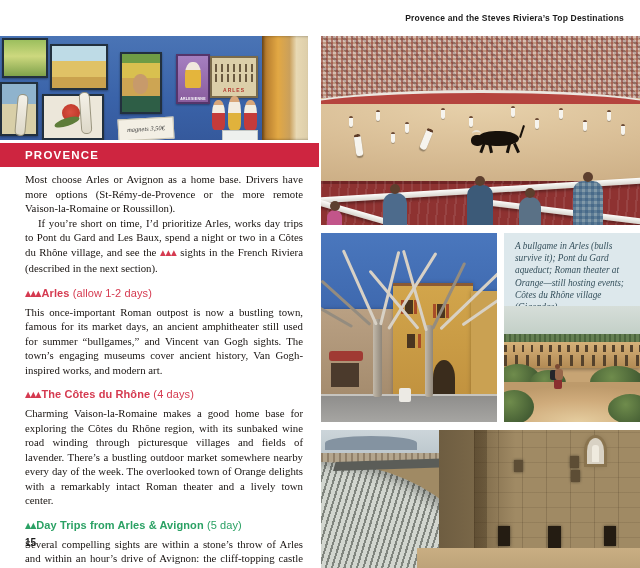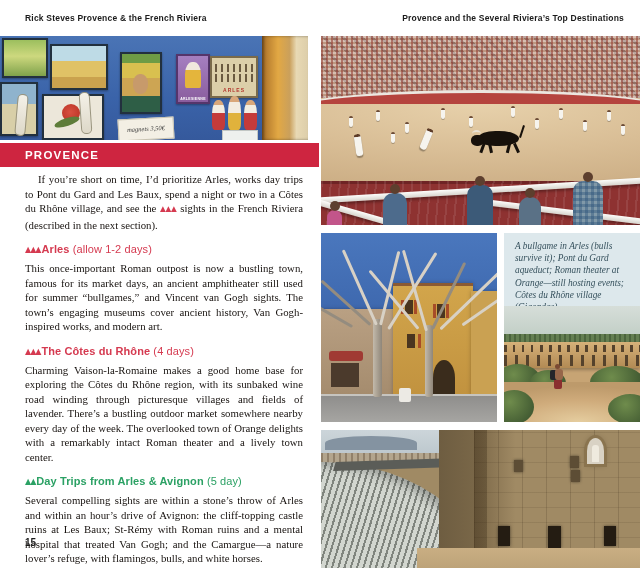--- a/index.html
+++ b/index.html
@@ -123,22 +123,21 @@
   .th-floor{right:0;bottom:0;width:70%;height:20px;background:linear-gradient(180deg,#c9ae83,#bda379);}
 
   
   .pageno{position:absolute;left:25px;top:537px;font-size:10px;font-weight:bold;color:#1b1b1b;}
 </style>
 </head>
 <body>
 
 <div class="page">
 
-  <div class="hdr hdr-l">Rick Steves Provence &amp; the French Riviera</div>
-  <div class="hdr hdr-r">Provence and the Several Riviera’s Top Destinations</div>
+  <div class="hdr hdr-r">Provence and the Steves Riviera’s Top Destinations</div>
 
   <div class="photo souvenir">
     <div class="pcard" style="left:2px;top:2px;width:42px;height:36px;background:linear-gradient(180deg,#9cbf5e 0%,#cdd87e 45%,#7fa24b 100%);"></div>
     <div class="pcard" style="left:50px;top:8px;width:54px;height:42px;background:linear-gradient(180deg,#bedbe6 0 35%,#e0c266 35% 75%,#caa24e 75%);"></div>
     <div class="pcard" style="left:0px;top:46px;width:34px;height:50px;background:linear-gradient(180deg,#8fb3cd 0 40%,#d8cfa8 40%);"></div>
     <div class="pcard" style="left:42px;top:58px;width:58px;height:42px;background:#ece7da;">
       <span style="left:18px;top:8px;width:18px;height:18px;border-radius:50%;background:radial-gradient(circle at 45% 45%,#d85040,#b52e22);"></span>
       <span style="left:10px;top:22px;width:26px;height:8px;border-radius:50%;background:#5e7d3a;transform:rotate(-18deg);"></span>
     </div>
     <div class="therm" style="left:16px;top:58px;transform:rotate(5deg);"></div>
@@ -161,20 +160,21 @@
       <span style="left:32px;top:4px;width:13px;height:30px;border-radius:45% 45% 20% 20%;background:linear-gradient(180deg,#d9a77a 0 18%,#f3ece0 18% 45%,#c43b3a 45%);"></span>
     </div>
     <div style="left:222px;top:94px;width:34px;height:9px;background:#eef0ee;border:1px solid #c2c6c4;"></div>
     <div class="price-tag">magnets 3,50€</div>
     <div style="left:262px;top:0;width:46px;height:104px;background:linear-gradient(90deg,#a96f28 0%,#e2a844 35%,#caa05c 60%,#e8d9b4 75%,#ddceaa 100%);box-shadow:inset 2px 0 3px rgba(0,0,0,.4);"></div>
   </div>
 
   <div class="banner">PROVENCE</div>
 
   <div class="text-col">
+    <p class="body">Most choose Arles or Avignon as a home base. Drivers have more options (St-Rémy-de-Provence or the more remote Vaison-la-Romaine or Roussillon).</p>
     <p class="body p2"><span>If you’re short on time, I’d prioritize Arles, works day trips to Pont du Gard and Les Baux, spend a night or two in a Côtes du Rhône village, and see the </span><span class="tri-inline">▲▲▲</span><span> sights in the French Riviera (described in the next section).</span></p>
 
     <div class="section">
       <div class="shead red"><span class="tri">▲▲▲</span><span>Arles</span><span class="sdur"> (allow 1-2 days)</span></div>
       <p class="body">This once-important Roman outpost is now a bustling town, famous for its market days, an ancient amphitheater still used for summer “bullgames,” and Vincent van Gogh sights. The town’s engaging museums cover ancient history, Van Gogh-inspired works, and modern art.</p>
     </div>
 
     <div class="section">
       <div class="shead red"><span class="tri">▲▲▲</span><span>The Côtes du Rhône</span><span class="sdur"> (4 days)</span></div>
       <p class="body">Charming Vaison-la-Romaine makes a good home base for exploring the Côtes du Rhône region, with its sunbaked wine road winding through picturesque villages and fields of lavender. There’s a bustling outdoor market somewhere nearby every day of the week. The overlooked town of Orange delights with a remarkably intact Roman theater and a lively town center.</p>

